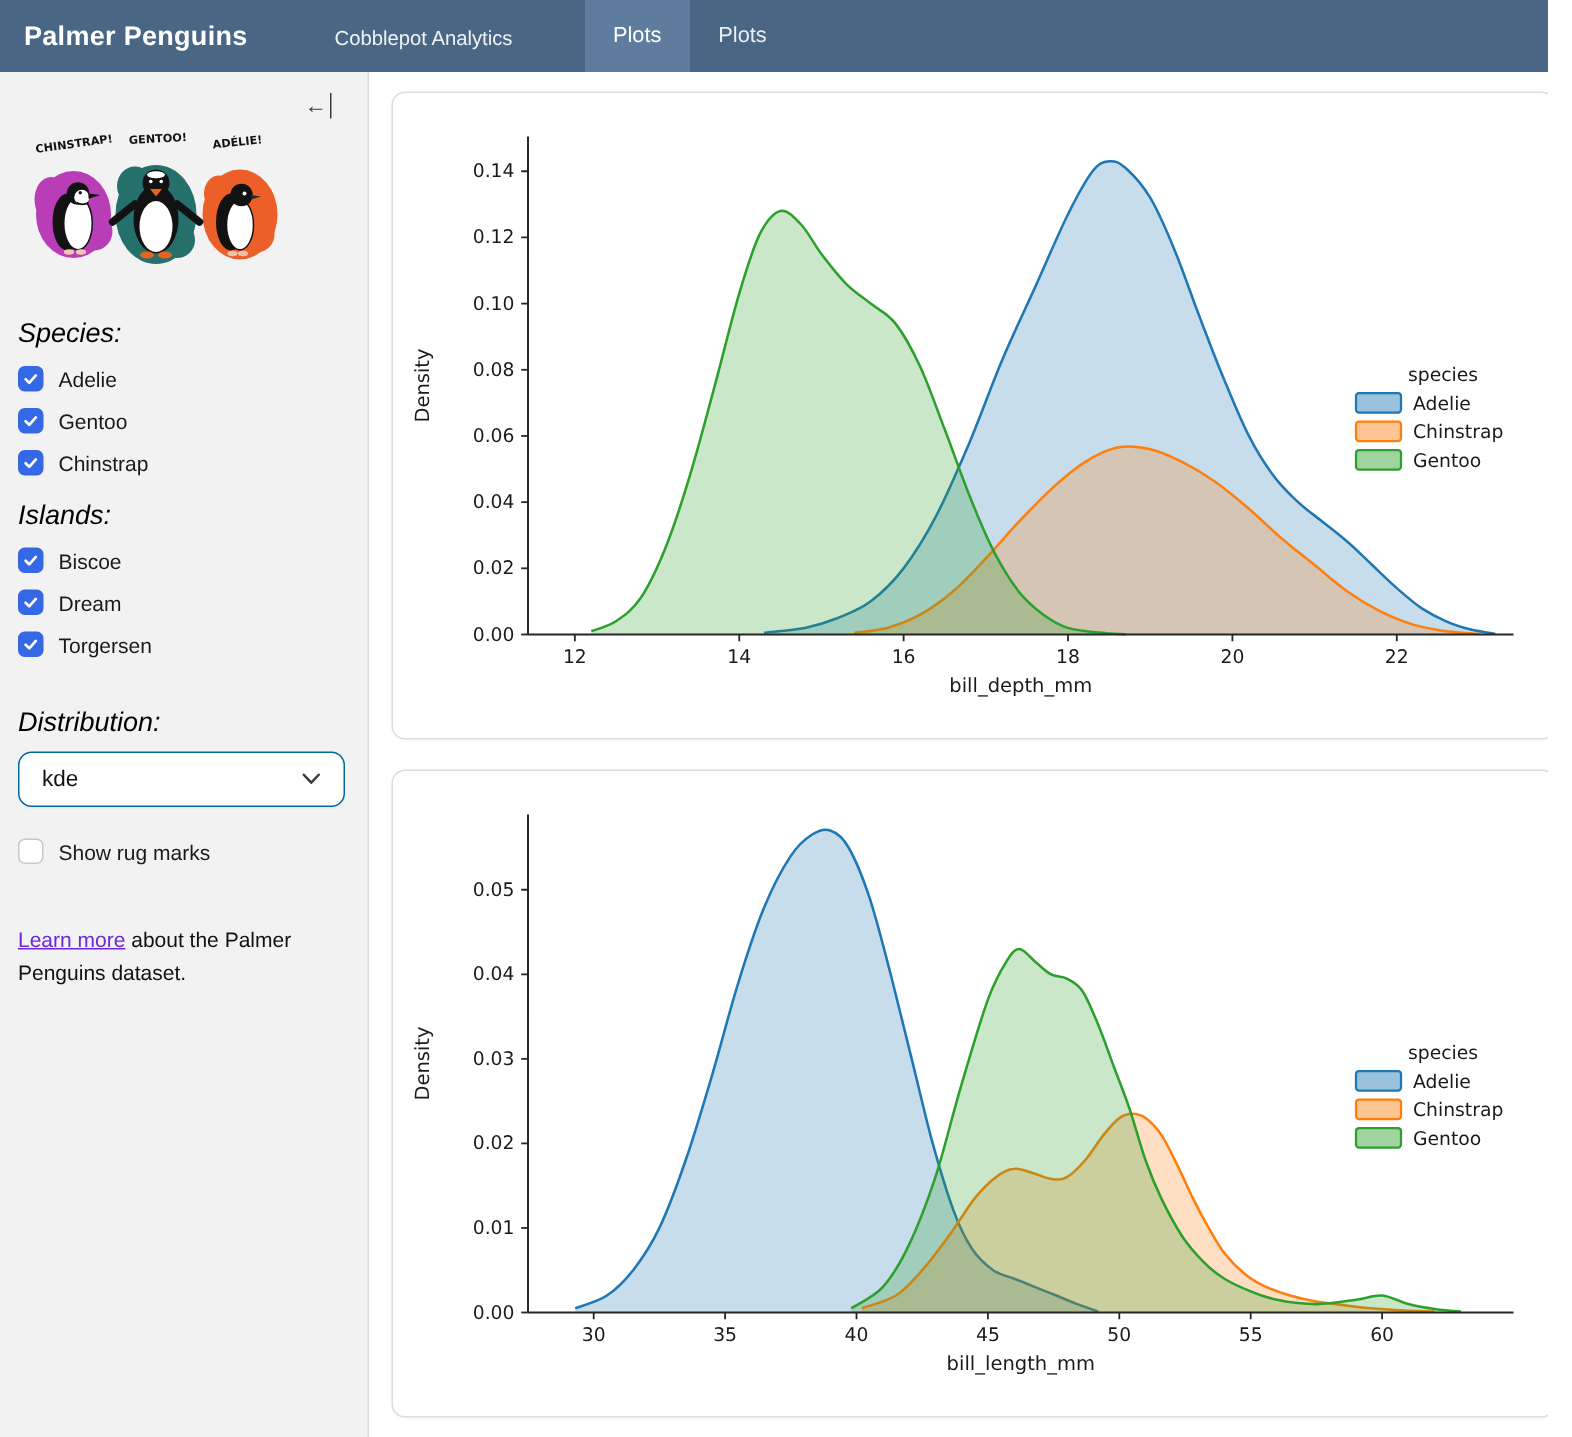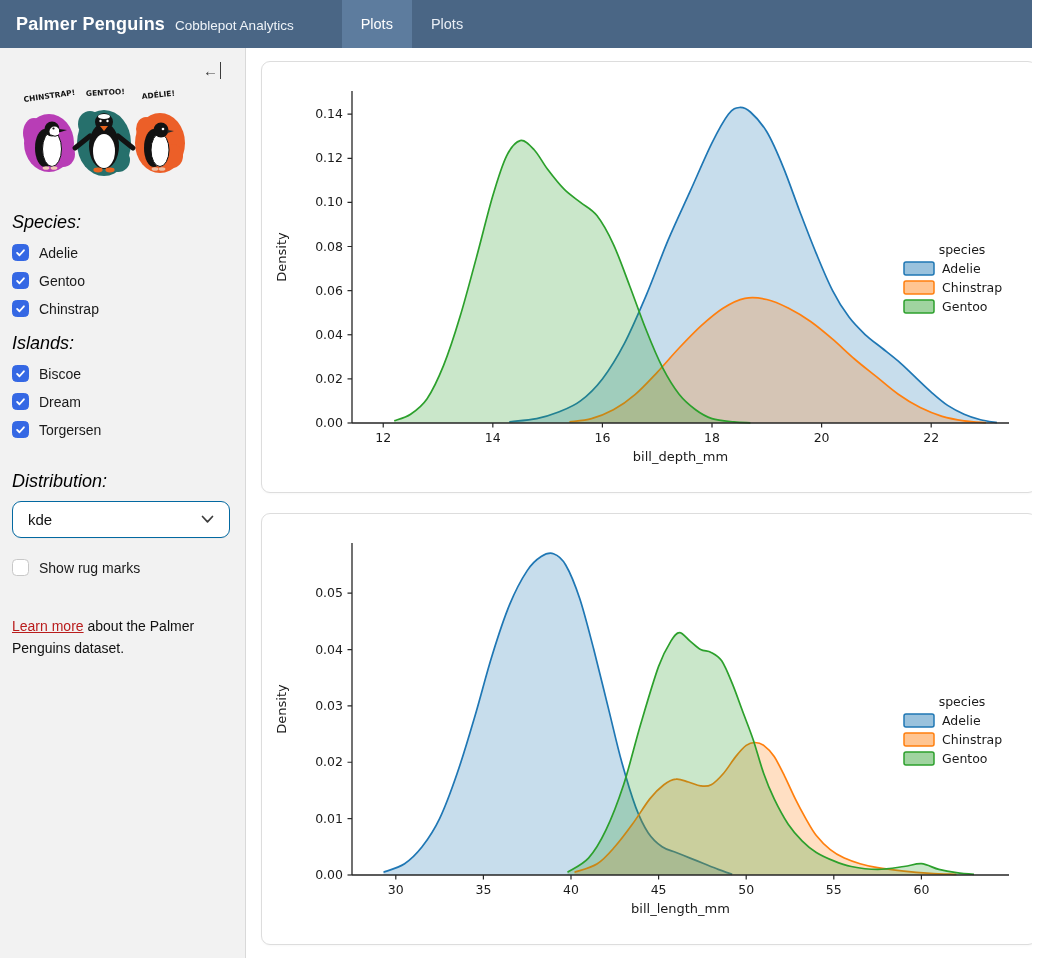--- a/index.html
+++ b/index.html
@@ -3,21 +3,21 @@
 <meta charset="utf-8">
 <style>
   * { margin:0; padding:0; box-sizing:border-box; }
   html,body { background:#fff; }
   .app { width:1032px; height:958px; font-family:"Liberation Sans", sans-serif; color:#1a1a1a; overflow:hidden; position:relative; background:#fff; }
 
   
   .topnav { height:48px; background:#4a6685; display:flex; align-items:stretch; color:#fff; }
   .brand { display:flex; align-items:center; gap:10px; padding-left:16px; }
   .brand .title { font-size:18px; font-weight:700; letter-spacing:.2px; }
-  .brand .subtitle { font-size:13.5px; font-weight:500; color:#eef3f8; padding-top:3px; }
+  .brand .subtitle { font-size:13.5px; font-weight:500; color:#eef3f8; padding-top:3px;margin-left:48px; }
   .tabs { display:flex; margin-left:48px; }
   .tab { display:flex; align-items:center; padding:4px 19px; font-size:14.5px; color:#e9eef5; cursor:pointer; }
   .tab.active { background:#5d7c9e; color:#fff; }
 
   
   .body { display:flex; height:910px; }
   .sidebar { width:246px; background:#f2f2f2; border-right:1px solid #d9d9d9; padding:12px 14px 0 12px; position:relative; flex:none; }
   .main { flex:1; background:#fff; padding:13px 11px 0 15px; }
 
   
@@ -27,21 +27,21 @@
   .check-row { display:flex; align-items:center; gap:10px; margin-top:11px; font-size:14px; cursor:pointer; }
   .cb { width:17px; height:17px; border-radius:4.5px; background:#fff; border:1px solid #c8c8c8; display:flex; align-items:center; justify-content:center; flex:none; }
   .cb.checked { background:#3568e4; border-color:#3568e4; }
   .cb svg { display:none; }
   .cb.checked svg { display:block; }
   .islands-label { margin-top:16px; }
   .dist-label { margin-top:33px; }
   .select { margin-top:9px; width:218px; height:37px; background:#fff; border:1px solid #0369a1; border-radius:9px; display:flex; align-items:center; justify-content:space-between; padding:0 15px; font-size:15px; color:#111; cursor:pointer; box-shadow:0 1px 1px rgba(0,0,0,.03); }
   .rug-row { margin-top:21px; }
   .learn { margin-top:40px; font-size:14px; line-height:1.55; color:#111; width:200px; }
-  .learn a { color:#b91c1c; text-decoration:underline; cursor:pointer; }
+  .learn a { color:#6d28d9; text-decoration:underline; cursor:pointer; }
 
   
   .card { width:776px; height:432px; border:1px solid #ddd; border-radius:9px; background:#fff; margin-bottom:20px; overflow:hidden; box-shadow:0 1px 2px rgba(0,0,0,.03); }
   .chart { width:774px; height:410px; }
   .chart svg { display:block; }
 </style>
 </head>
 <body>
 
 <div class="app">

